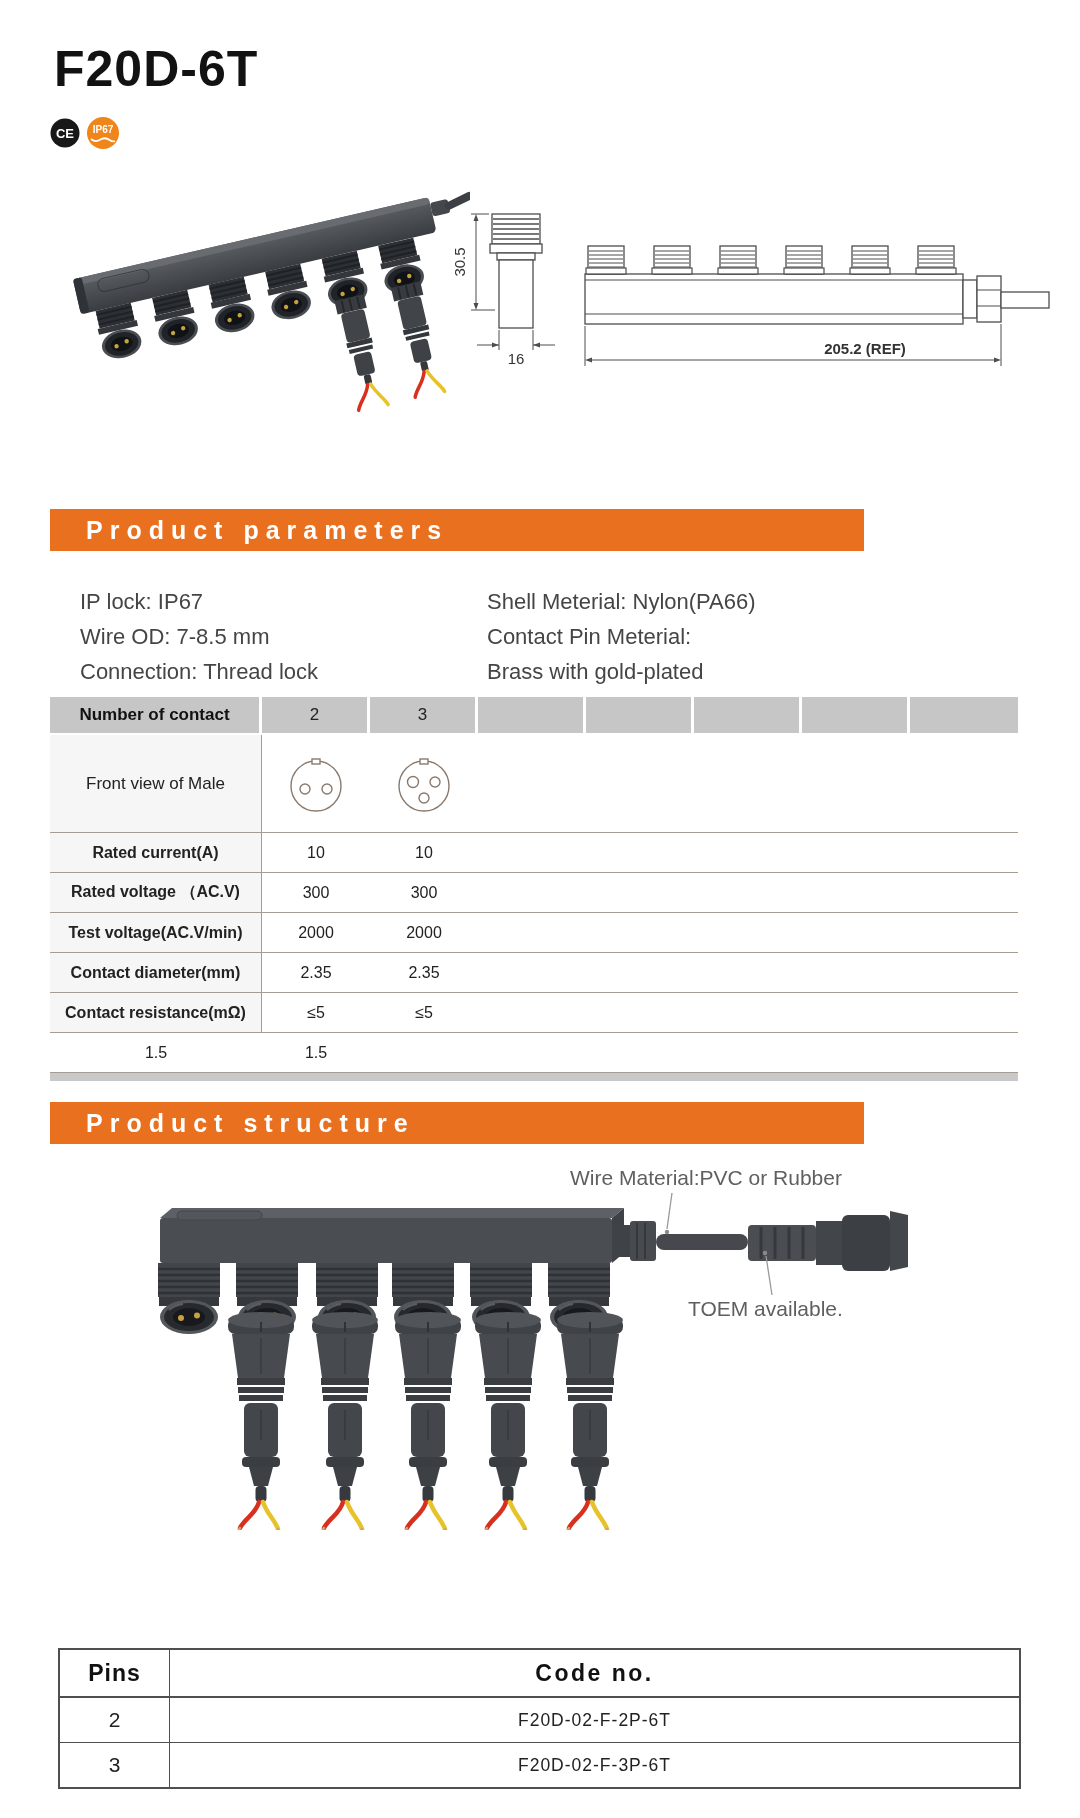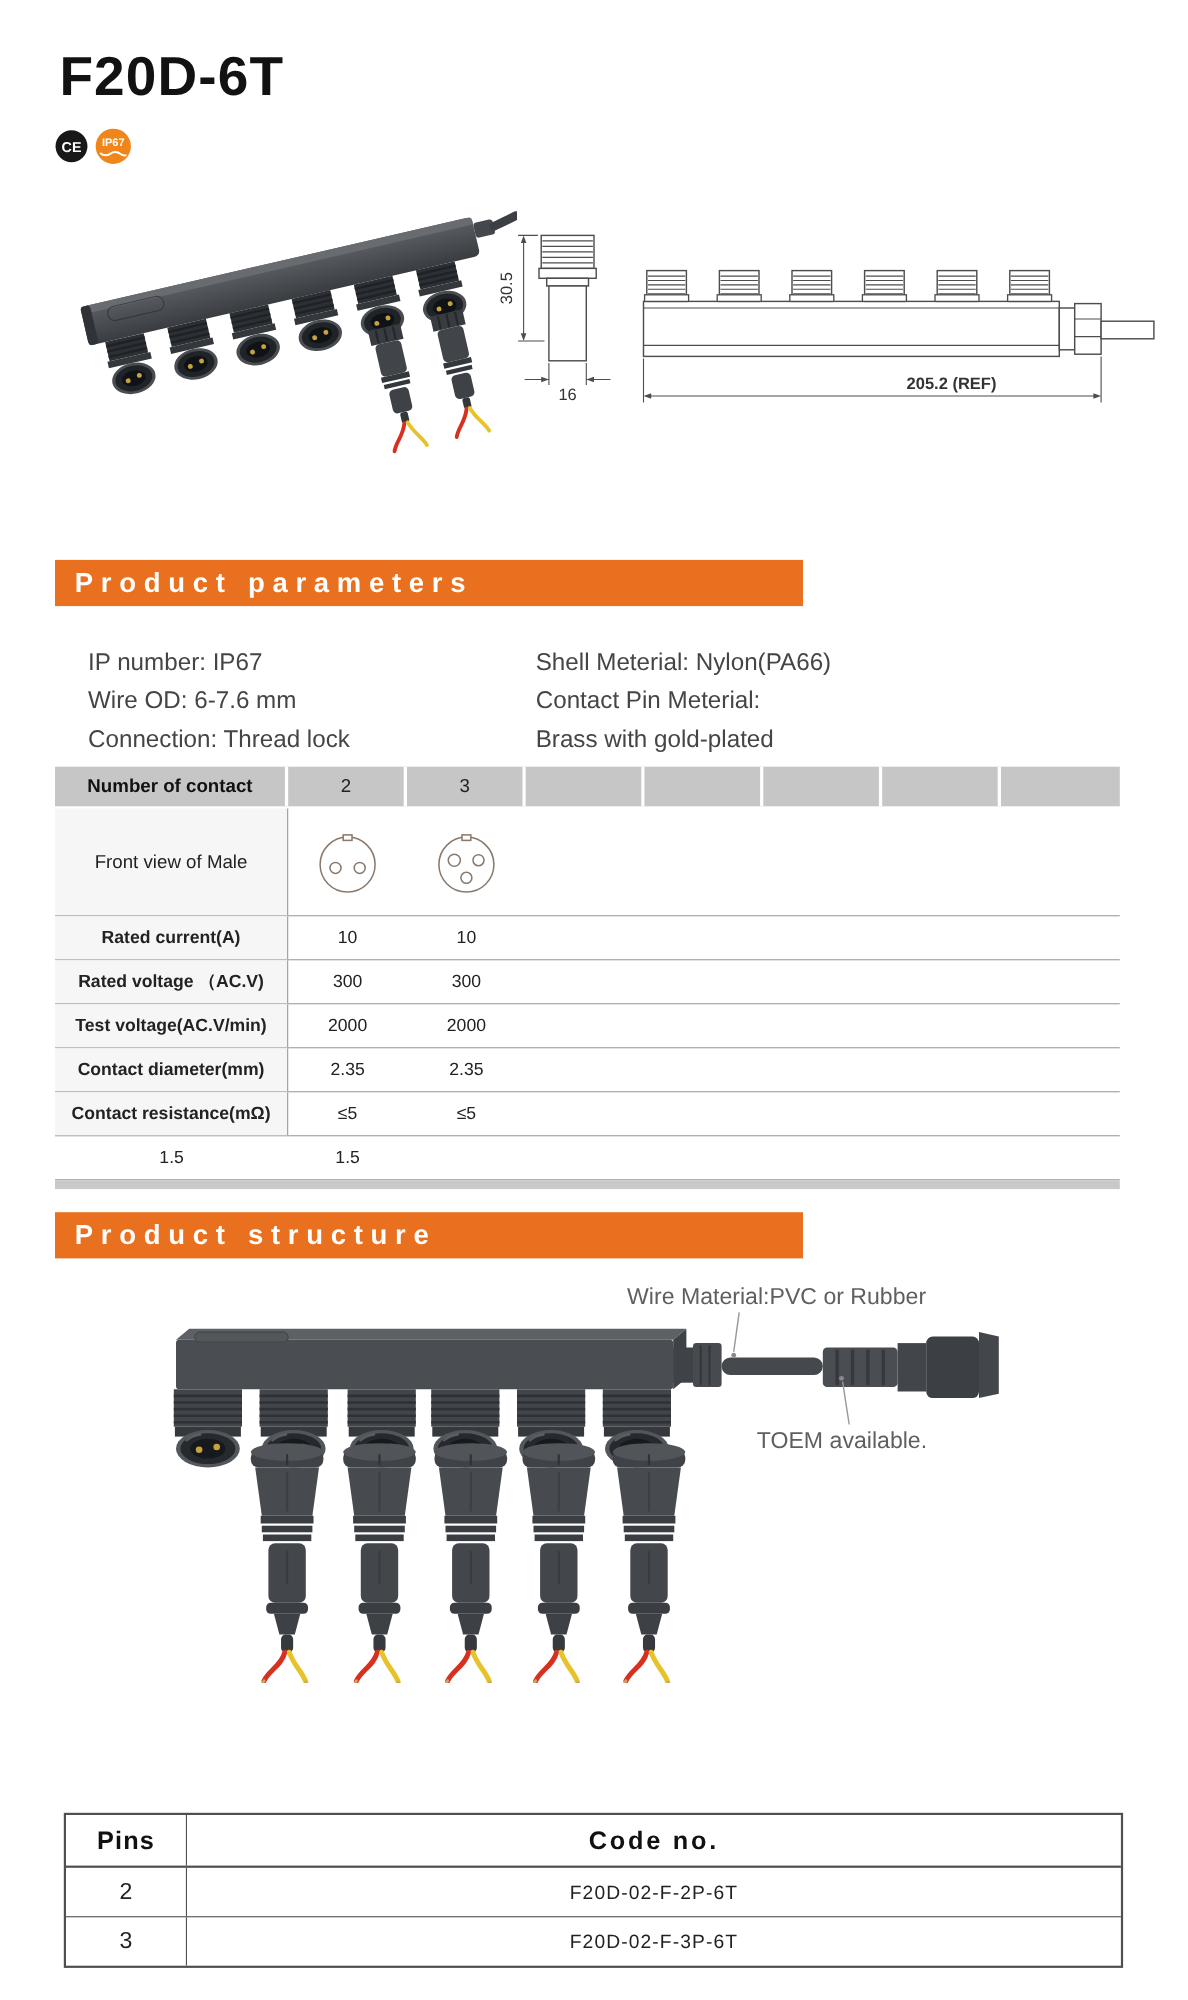--- a/index.html
+++ b/index.html
@@ -2,22 +2,22 @@
 <html><head>
 <meta charset="utf-8">
 <style>
   html,body{margin:0;padding:0;background:#fff;}
   #page{position:relative;width:1080px;height:1818px;background:#fff;overflow:hidden;
         font-family:"Liberation Sans", sans-serif;color:#222;}
   .abs{position:absolute;}
   
   .title{left:54px;top:40px;font-size:50px;font-weight:bold;letter-spacing:1px;color:#121212;}
   
-  .sec-bar{left:50px;width:680px;height:42px;background:#E9701E;display:flex;align-items:center;
-           padding-left:18px;box-sizing:border-box;color:#fff;font-size:25px;font-weight:bold;letter-spacing:7px;}
+  .sec-bar{left:50px;width:814px;height:42px;background:#E9701E;display:flex;align-items:center;
+           padding-left:36px;box-sizing:border-box;color:#fff;font-size:25px;font-weight:bold;letter-spacing:7px;}
   
   .param-col{top:584px;font-size:22px;color:#454545;line-height:35px;}
   .param-col.left{left:80px;}
   .param-col.right{left:487px;}
   
   .spec{left:50px;top:697px;width:968px;font-size:16px;color:#222;}
   .spec-grid{display:grid;grid-template-columns:212px 108px 108px 108px 108px 108px 108px 108px;}
   .spec-head{height:36px;margin-bottom:2px;}
   .spec-head>div{background:#c6c6c6;display:flex;align-items:center;justify-content:center;
                  box-sizing:border-box;border-right:3px solid #fff;font-size:17px;}
@@ -179,22 +179,22 @@
     <text x="20" y="64" font-size="15" fill="#333" text-anchor="middle" transform="rotate(-90 20 64)">30.5</text>
     <text x="71" y="166" font-size="15" fill="#333" text-anchor="middle">16</text>
     <text x="420" y="156" font-size="15" font-weight="600" fill="#333" text-anchor="middle">205.2 (REF)</text>
   </svg>
 
   <div class="abs sec-bar" style="top:509px">
     <span>Product parameters</span>
   </div>
 
   <div class="abs param-col left">
-    <div>IP number: IP67</div>
-    <div>Wire OD: 6-7.6 mm</div>
+    <div>IP lock: IP67</div>
+    <div>Wire OD: 7-8.5 mm</div>
     <div>Connection: Thread lock</div>
   </div>
   <div class="abs param-col right">
     <div>Shell Meterial: Nylon(PA66)</div>
     <div>Contact Pin Meterial:</div>
     <div>Brass with gold-plated</div>
   </div>
 
   <div class="abs spec">
     <div class="spec-grid spec-head">

